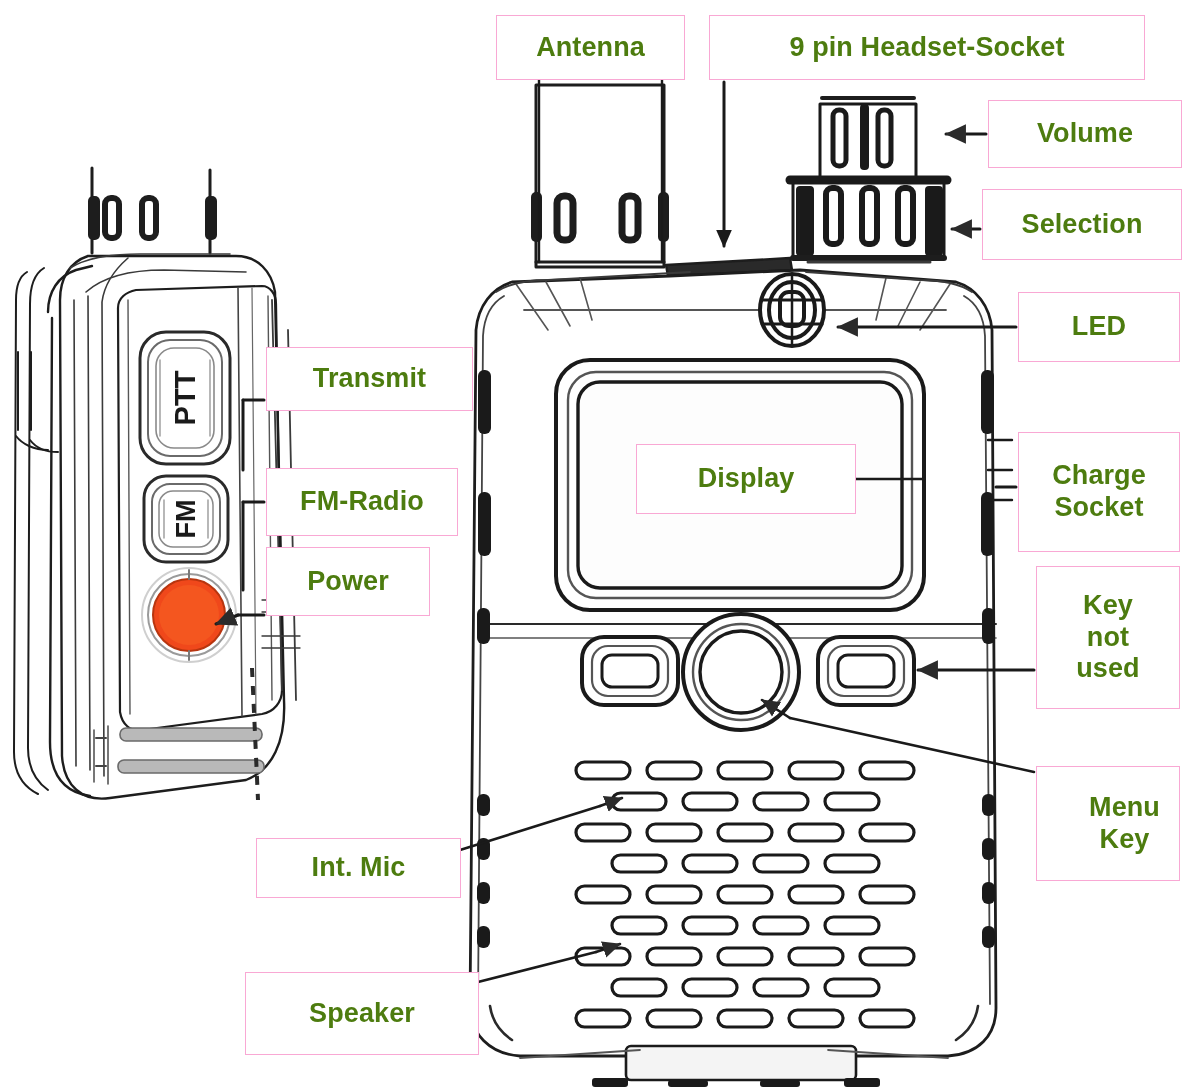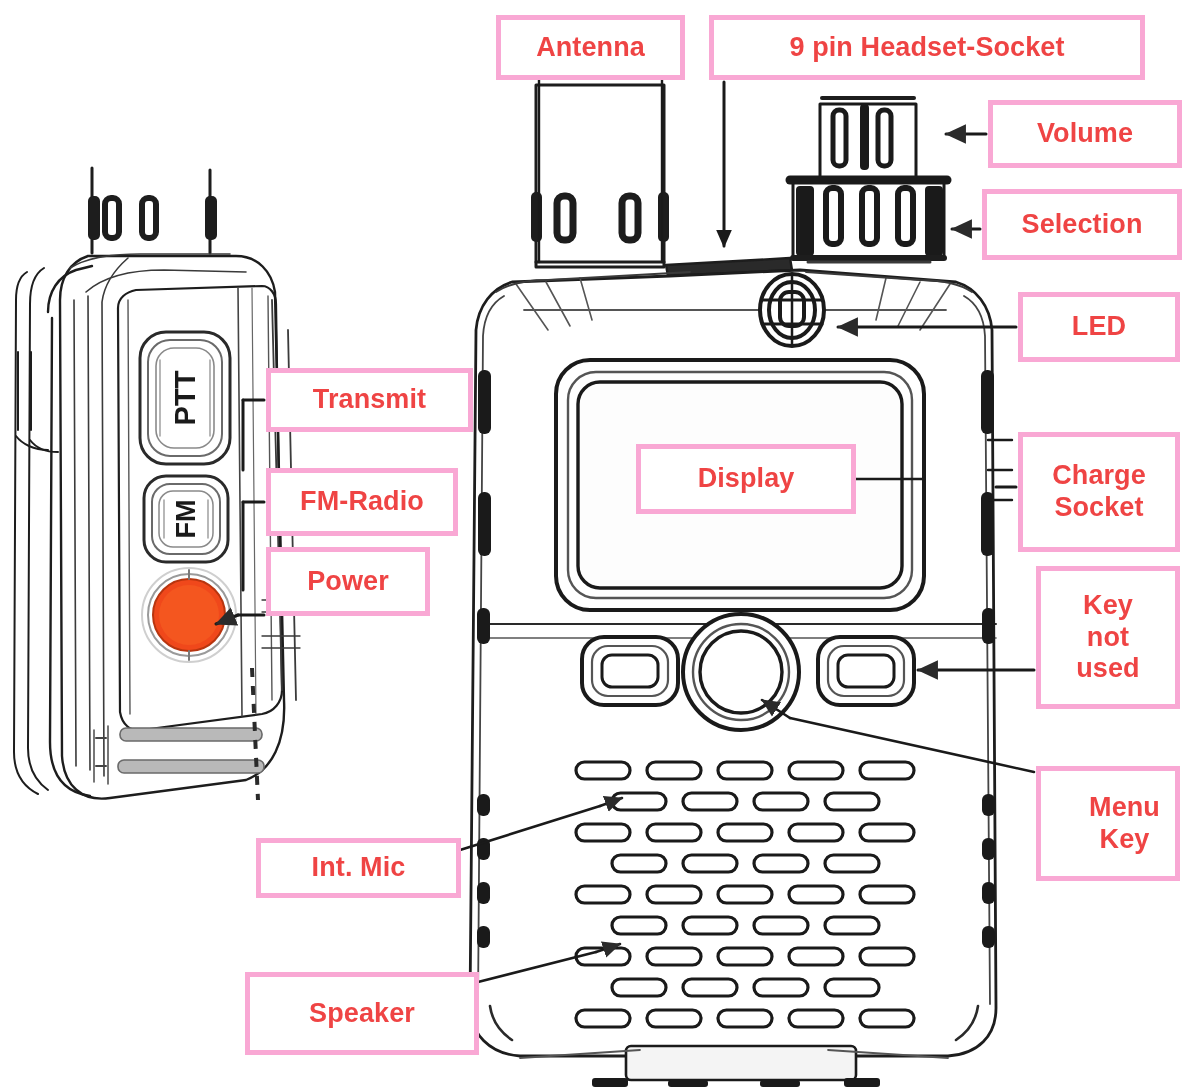--- a/index.html
+++ b/index.html
@@ -9,25 +9,25 @@
     -webkit-font-smoothing:antialiased;
   }
   #stage{position:absolute;inset:0;width:1187px;height:1087px;}
   svg.art{position:absolute;left:0;top:0;width:1187px;height:1087px;overflow:visible;}
 
   
   .callout{
     position:absolute;
     box-sizing:border-box;
     background:#ffffff;
-    border:5px solid #f9a8d4;
+    border:1px solid #f9a8d4;
     display:flex;align-items:center;justify-content:center;
     text-align:center;
     font-weight:bold;
-    color:#ef4444;
+    color:#4d7c0f;
     letter-spacing:.1px;
     line-height:1.18;
     z-index:40;
   }
   .callout span{display:block;}
 </style>
 </head>
 <body>
 
 <div id="stage">
@@ -413,21 +413,21 @@
 
   <div class="callout" style="left:1036px;top:766px;width:144px;height:115px;font-size:27px;flex-direction:column;padding-left:33px;">
     <span>Menu</span>
     <span>Key</span>
   </div>
 
   <div class="callout" style="left:636px;top:444px;width:220px;height:70px;font-size:27px;">
     <span>Display</span>
   </div>
 
-  <div class="callout" style="left:266px;top:368px;width:207px;height:64px;font-size:27px;">
+  <div class="callout" style="left:266px;top:347px;width:207px;height:64px;font-size:27px;">
     <span>Transmit</span>
   </div>
 
   <div class="callout" style="left:266px;top:468px;width:192px;height:68px;font-size:27px;">
     <span>FM-Radio</span>
   </div>
 
   <div class="callout" style="left:266px;top:547px;width:164px;height:69px;font-size:27px;">
     <span>Power</span>
   </div>

